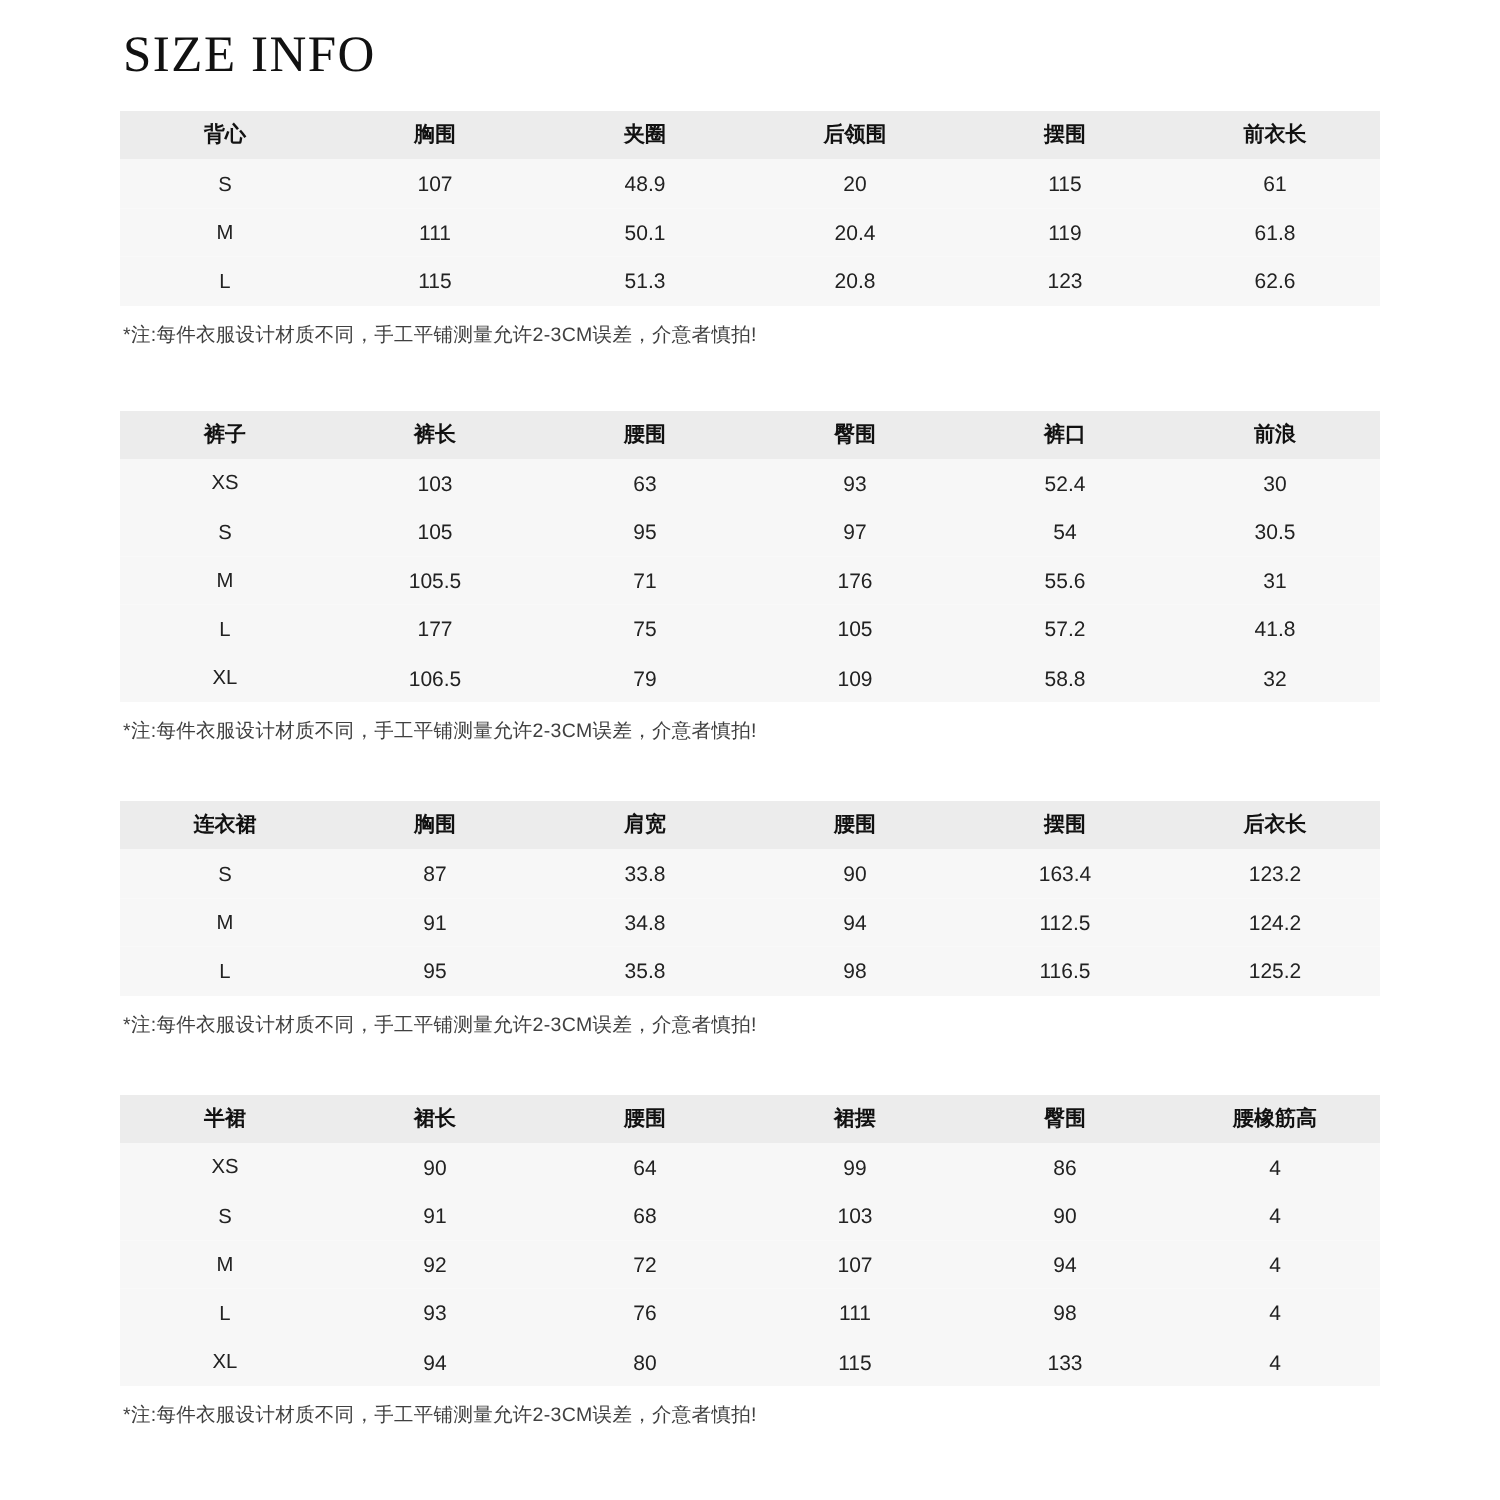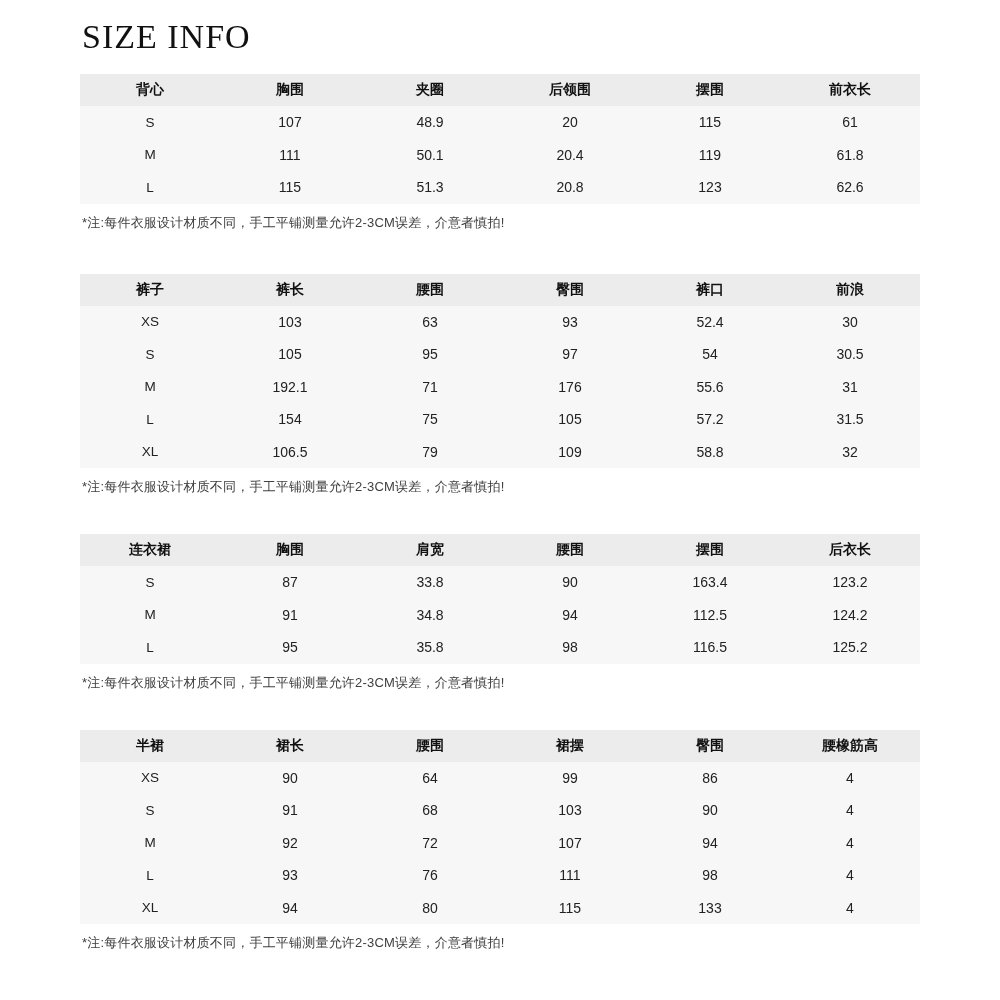--- a/index.html
+++ b/index.html
@@ -157,33 +157,33 @@
         <tr>
           <td>S</td>
           <td>105</td>
           <td>95</td>
           <td>97</td>
           <td>54</td>
           <td>30.5</td>
         </tr>
         <tr>
           <td>M</td>
-          <td>192.1</td>
+          <td>105.5</td>
           <td>71</td>
           <td>176</td>
           <td>55.6</td>
           <td>31</td>
         </tr>
         <tr>
           <td>L</td>
-          <td>154</td>
+          <td>177</td>
           <td>75</td>
           <td>105</td>
           <td>57.2</td>
-          <td>31.5</td>
+          <td>41.8</td>
         </tr>
         <tr>
           <td>XL</td>
           <td>106.5</td>
           <td>79</td>
           <td>109</td>
           <td>58.8</td>
           <td>32</td>
         </tr>
       </tbody>

